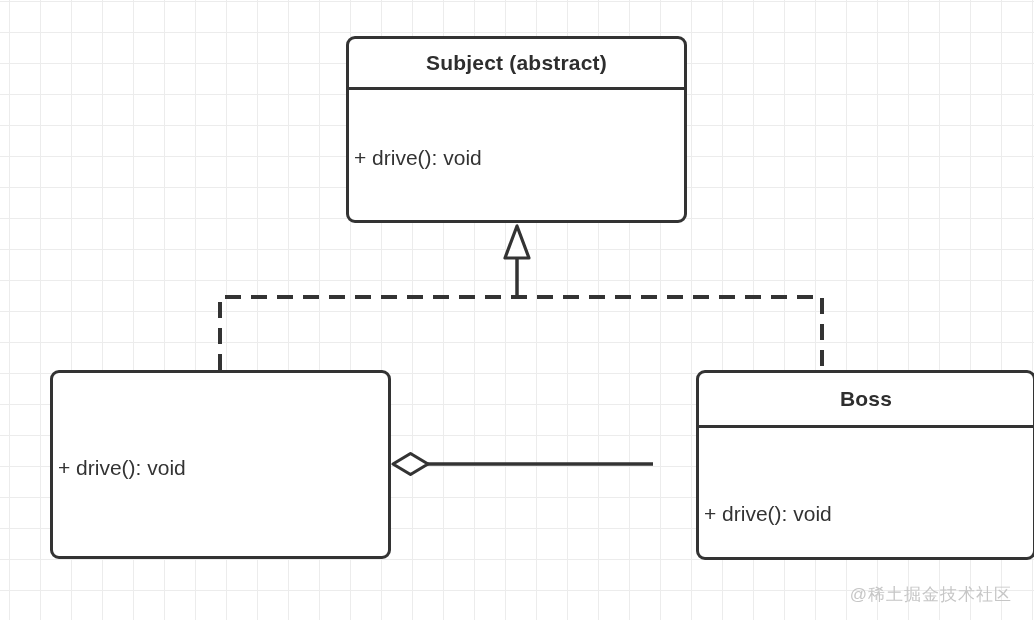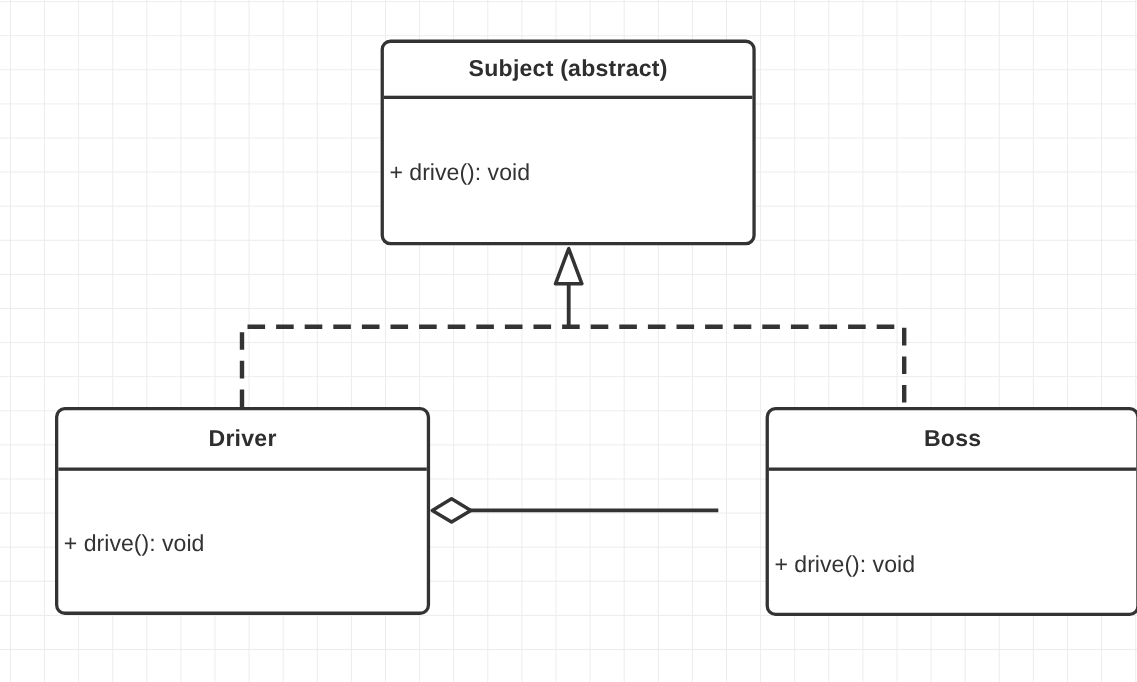--- a/index.html
+++ b/index.html
@@ -98,27 +98,27 @@
   </svg>
 
   <div class="uml-class class-subject">
     <div class="title">Subject (abstract)</div>
     <div class="body">
       <span>+ drive(): void</span>
     </div>
   </div>
 
   <div class="uml-class class-driver">
-    <div class="title">Driver</div>
     <div class="body">
       <span>+ drive(): void</span>
     </div>
   </div>
 
   <div class="uml-class class-boss">
     <div class="title">Boss</div>
     <div class="body">
       <span>+ drive(): void</span>
     </div>
   </div>
 
+  <div class="watermark">@稀土掘金技术社区</div>
 
 </div>
 
 </body></html>

